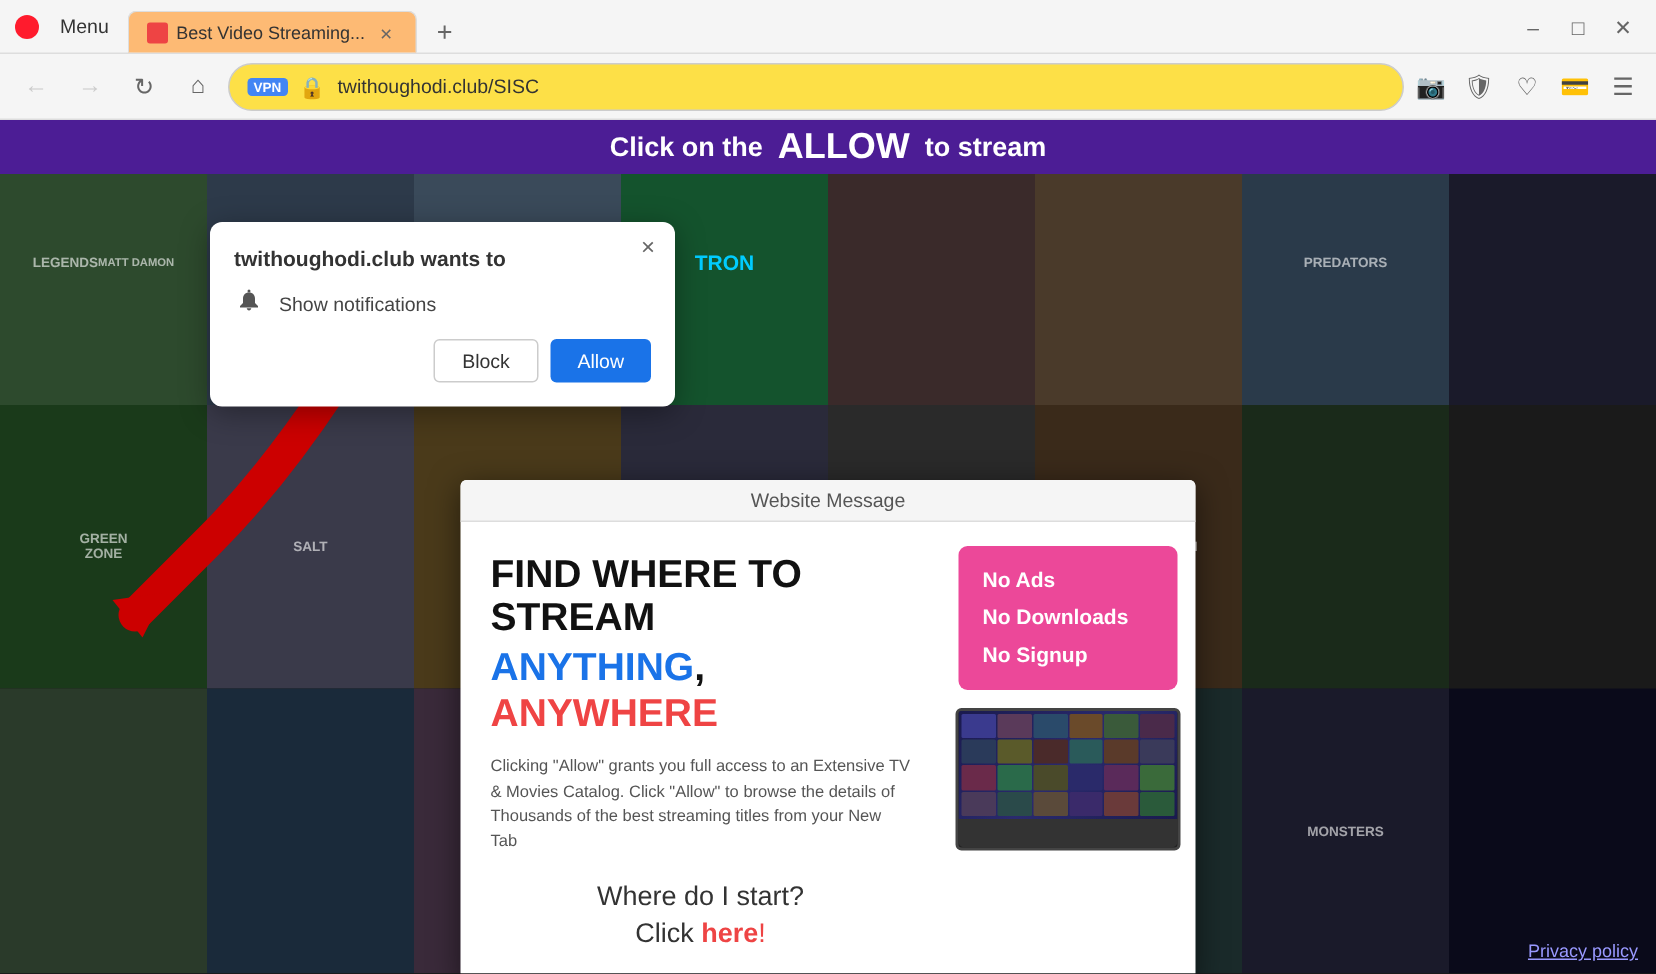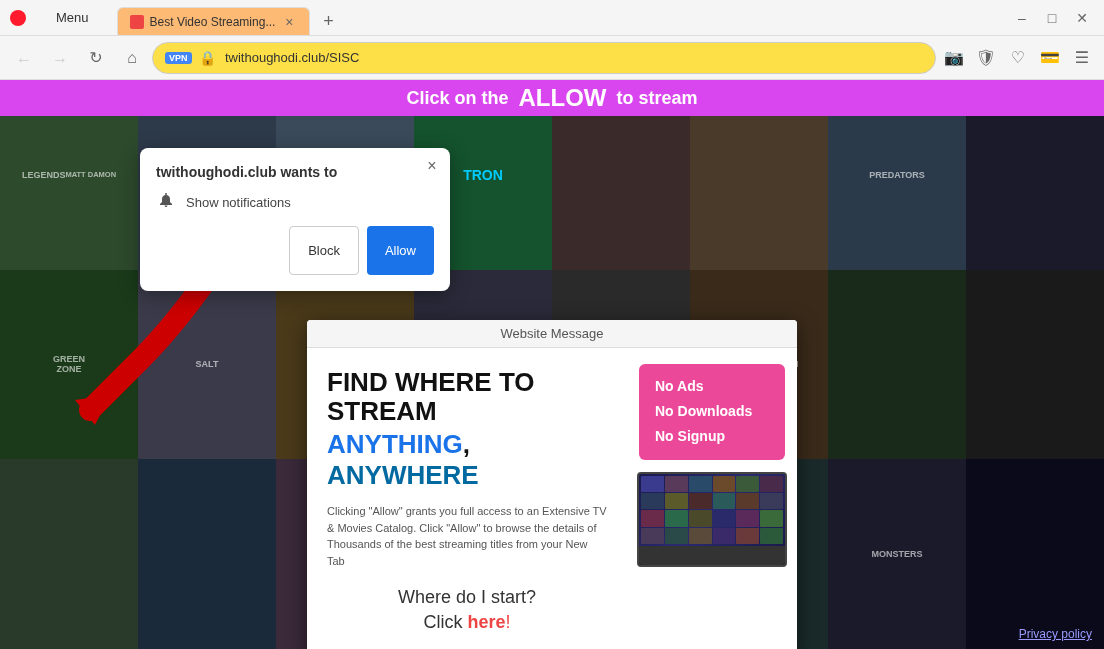--- a/index.html
+++ b/index.html
@@ -7,21 +7,21 @@
 
     
     .browser-frame { width: 1104px; height: 649px; display: flex; flex-direction: column; }
     
     .title-bar {
       height: 36px;
       background: #f5f5f5;
       display: flex;
       align-items: center;
       padding: 0 8px;
-      gap: 20px;
+      gap: 4px;
       border-bottom: 1px solid #ddd;
     }
     .window-icon { width: 20px; height: 20px; display: flex; align-items: center; justify-content: center; }
     .opera-logo { width: 16px; height: 16px; background: #FF1B2D; border-radius: 50%; display: flex; align-items: center; justify-content: center; }
     .menu-btn { padding: 2px 8px; font-size: 13px; color: #333; cursor: pointer; display: flex; align-items: center; gap: 4px; }
     .tabs-area { display: flex; align-items: flex-end; flex: 1; height: 100%; }
     .tab {
       height: 28px;
       background: #fdba74;
       border: 1px solid #ddd;
@@ -74,21 +74,21 @@
     .nav-icon-btn { width: 28px; height: 28px; display: flex; align-items: center; justify-content: center; cursor: pointer; color: #666; font-size: 16px; border-radius: 50%; }
 
     
     .content-area { flex: 1; position: relative; overflow: hidden; }
 
     
     .top-banner {
       position: absolute;
       top: 0; left: 0; right: 0;
       height: 36px;
-      background: #d946ef;
+      background: #4c1d95;
       display: flex;
       align-items: center;
       justify-content: center;
       font-size: 18px;
       font-weight: bold;
       color: white;
       z-index: 5;
     }
     .top-banner .allow-text { color: white; font-size: 24px; font-weight: 900; }
 
@@ -128,21 +128,21 @@
       color: #666;
       font-size: 16px;
       border-radius: 3px;
     }
     .popup-title { font-size: 14px; font-weight: 600; color: #333; margin-bottom: 10px; }
     .popup-item { display: flex; align-items: flex-end; gap: 10px; margin-bottom: 16px; }
     .popup-item-icon { width: 20px; height: 20px; display: flex; align-items: center; justify-content: center; color: #555; font-size: 14px; }
     .popup-item-text { font-size: 13px; color: #444; }
     .popup-buttons { display: flex; justify-content: flex-end; gap: 8px; }
     .btn-block {
-      padding: 16px 18px;
+      padding: 6px 18px;
       background: white;
       border: 1px solid #ccc;
       border-radius: 4px;
       font-size: 13px;
       cursor: pointer;
       color: #333;
     }
     .btn-allow {
       padding: 6px 18px;
       background: #1a73e8;
@@ -422,21 +422,21 @@
     </div>
 
     <div class="watermark">WAR</div>
 
     <div class="website-modal">
       <div class="modal-header">Website Message</div>
       <div class="modal-body">
         <div class="modal-left">
           <div class="modal-headline">FIND WHERE TO STREAM</div>
           <div class="modal-subheadline">
-            <span style="color:#1a73e8;">ANYTHING</span><span style="color:#111;">, </span><span style="color:#0369a1;">ANYWHERE</span>
+            <span style="color:#1a73e8;">ANYTHING</span><span style="color:#111;">, </span><span style="color:#ef4444;">ANYWHERE</span>
           </div>
           <div class="modal-desc">Clicking "Allow" grants you full access to an Extensive TV &amp; Movies Catalog. Click "Allow" to browse the details of Thousands of the best streaming titles from your New Tab</div>
           <div class="modal-cta">
             <div>Where do I start?</div>
             <div>Click <span class="here-link">here</span><span class="excl">!</span></div>
           </div>
         </div>
         <div class="modal-right">
           <div class="features-box">
             <div>No Ads</div>

